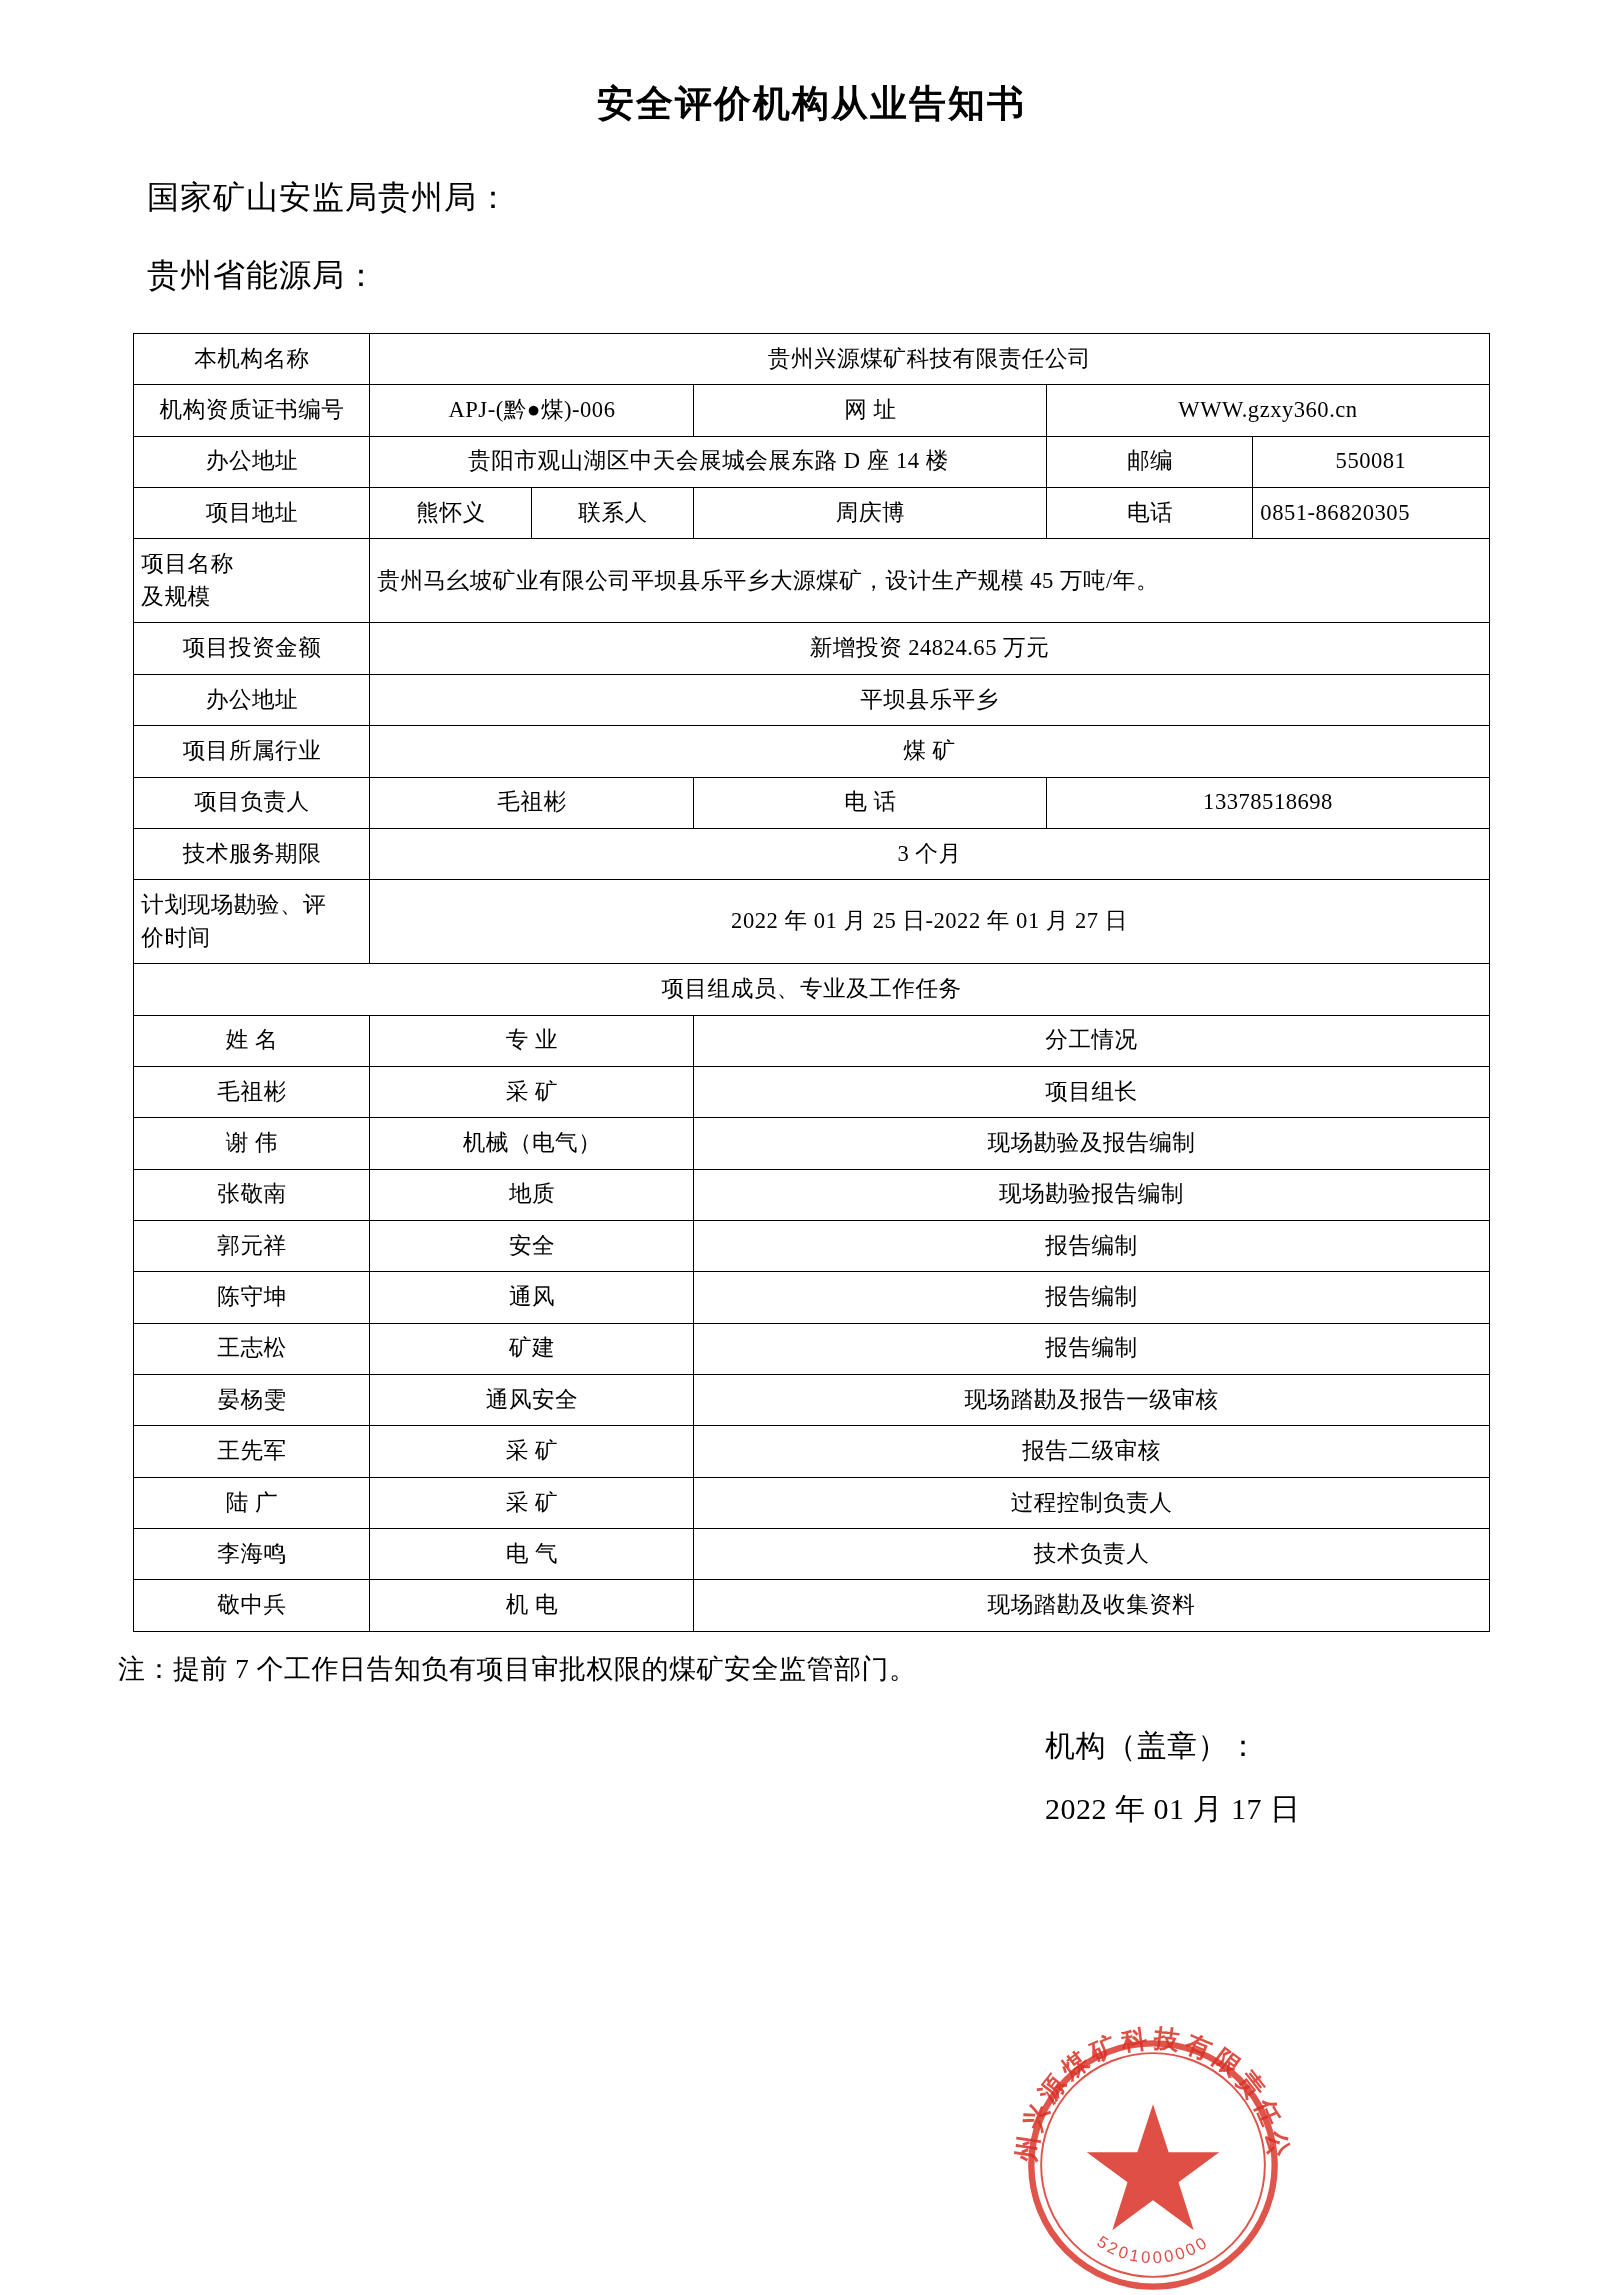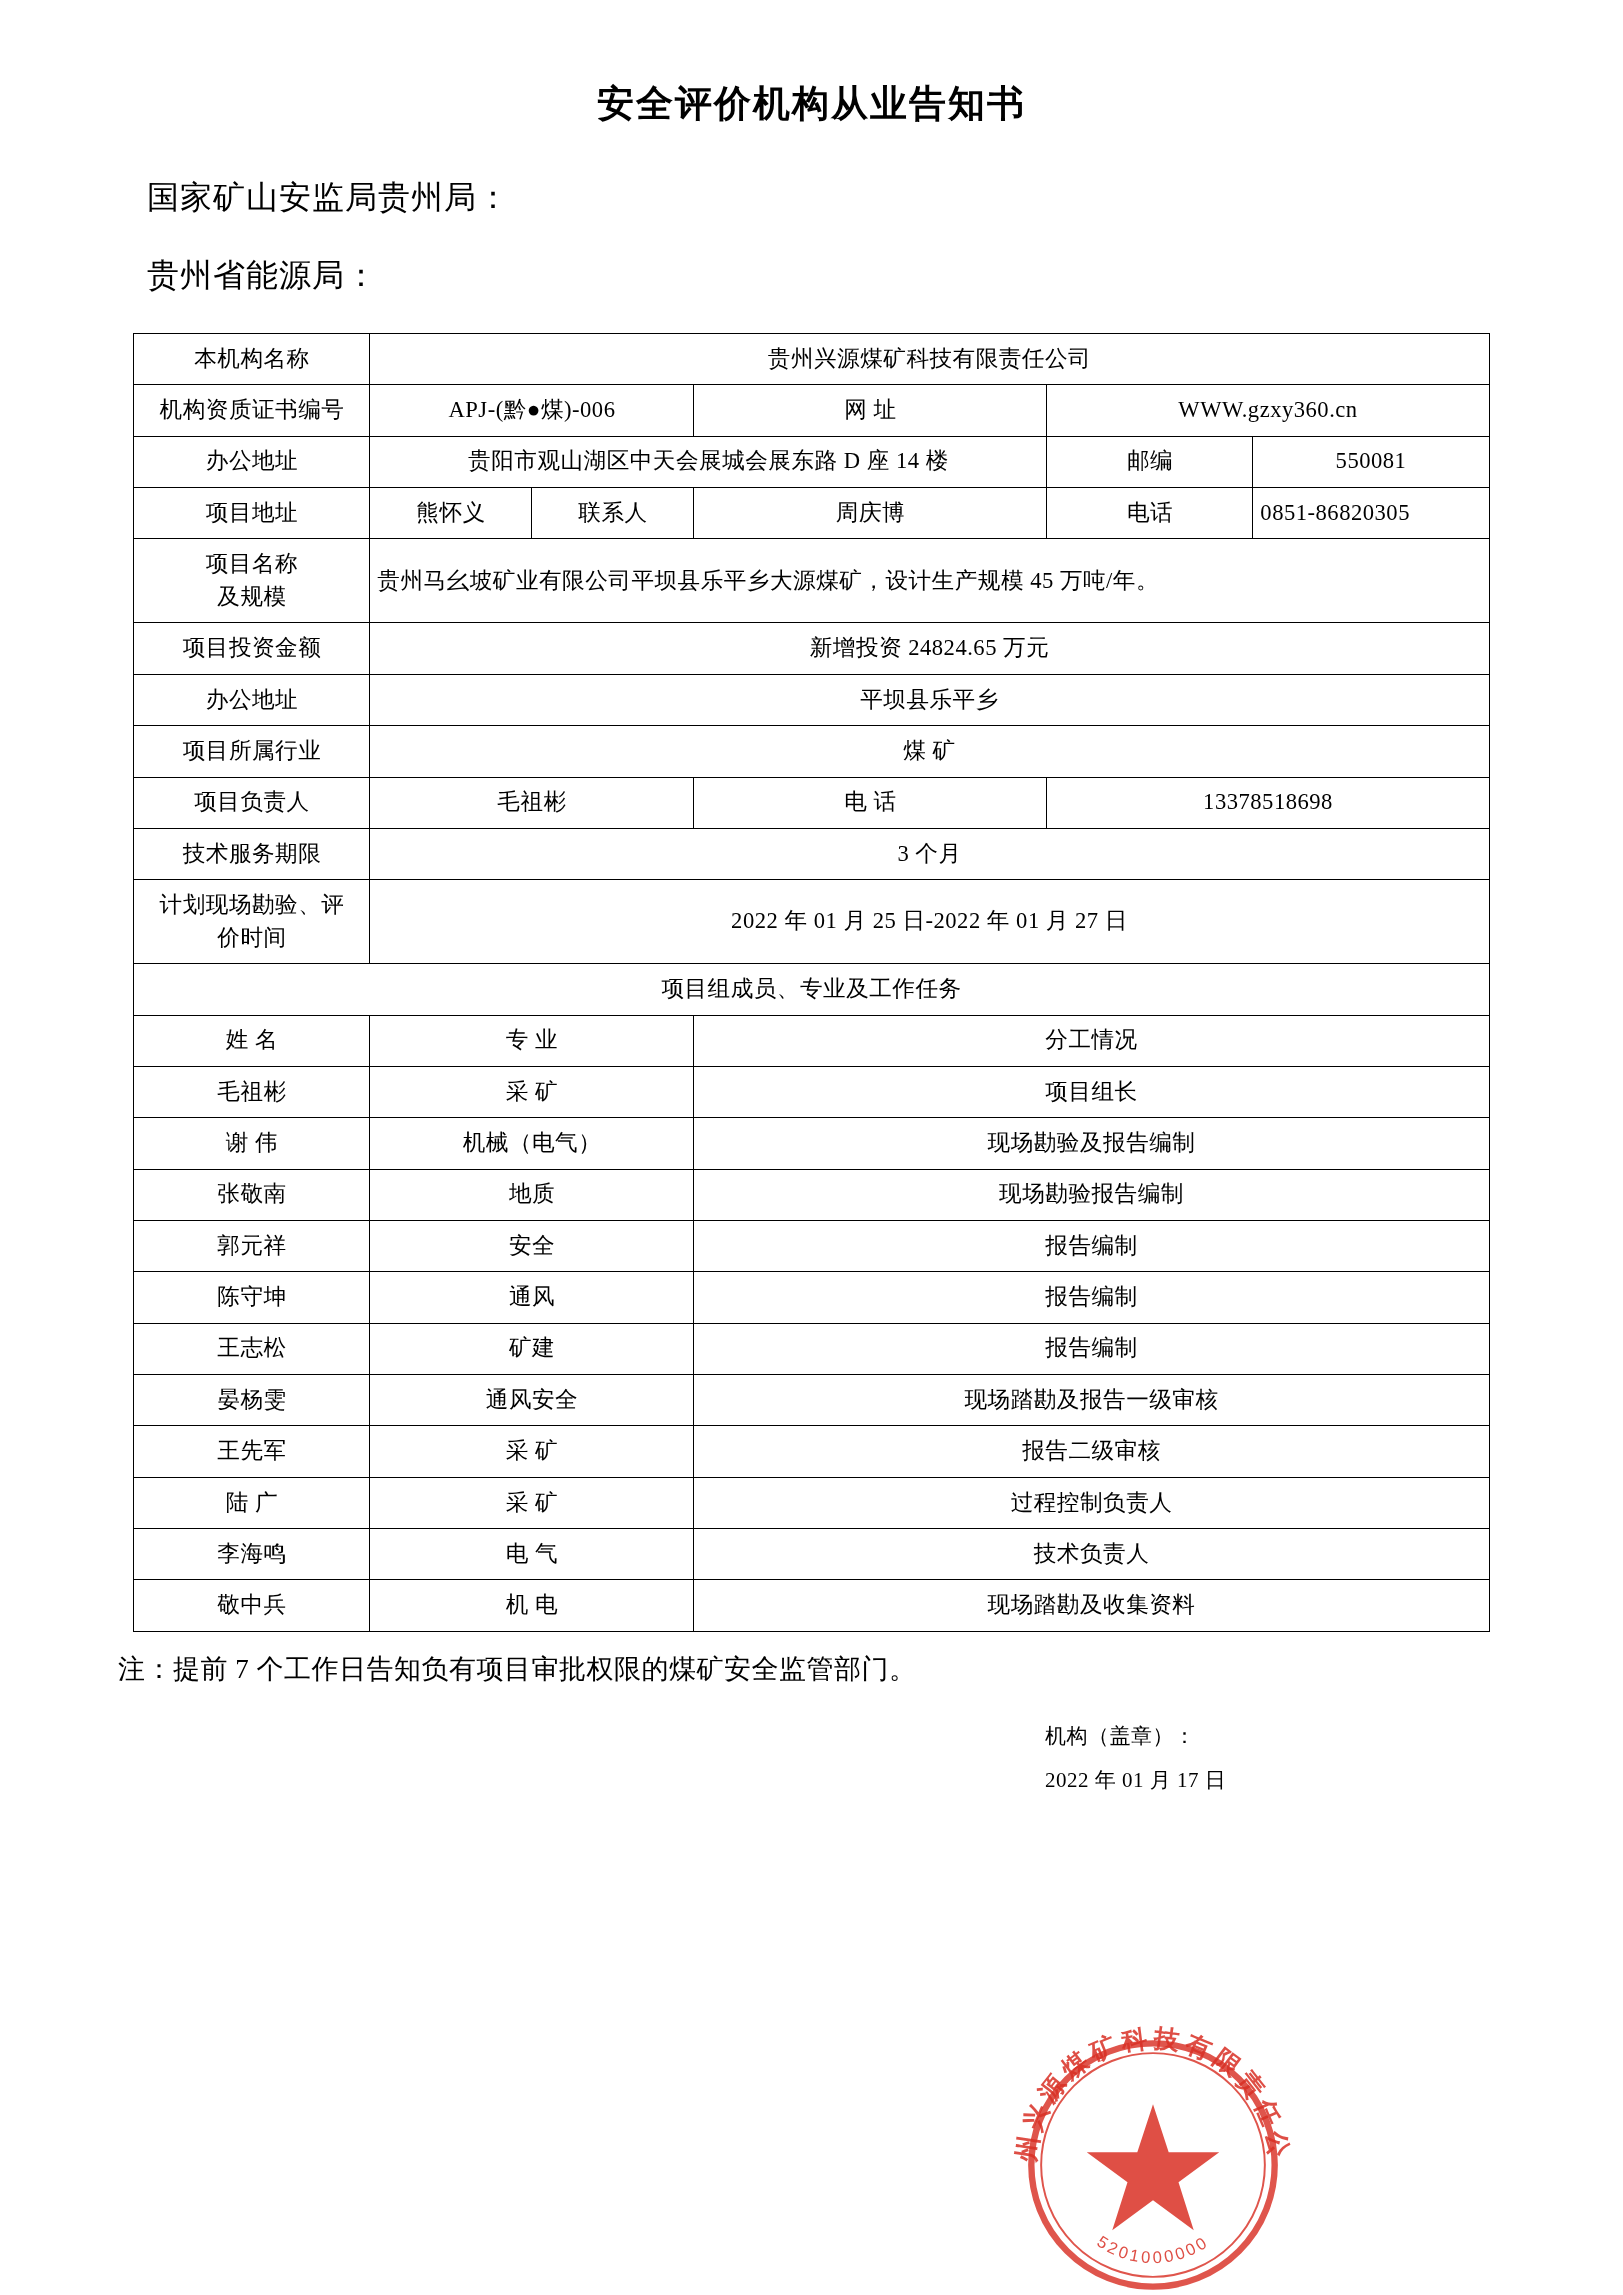--- a/index.html
+++ b/index.html
@@ -52,40 +52,39 @@
     padding: 8.8px 6.9px;
     line-height: 1.45;
     letter-spacing: 0.5px;
     vertical-align: middle;
   }
   td.label {
     text-align: center;
     white-space: nowrap;
   }
   td.label2 {
-    text-align: center;
     font-family: Liberation Serif, serif;
   }
   td.ctr { text-align: center; }
   td.lft { text-align: left; padding-left: 12.8px; }
   .section-head {
     text-align: center;
     font-size: 22.6px;
     letter-spacing: 1px;
   }
   .note {
     font-size: 27px;
     margin-left: 118px;
     margin-top: 19.6px;
     letter-spacing: 0.5px;
   }
   .sign-block {
     margin-top: 26.5px;
     margin-left: 1045px;
-    font-size: 21px;
+    font-size: 30px;
     line-height: 2.1;
     letter-spacing: 0.5px;
     position: relative;
     z-index: 1;
   }
   
   .seal {
     position: absolute;
     left: 996px;
     top: 1929px;

